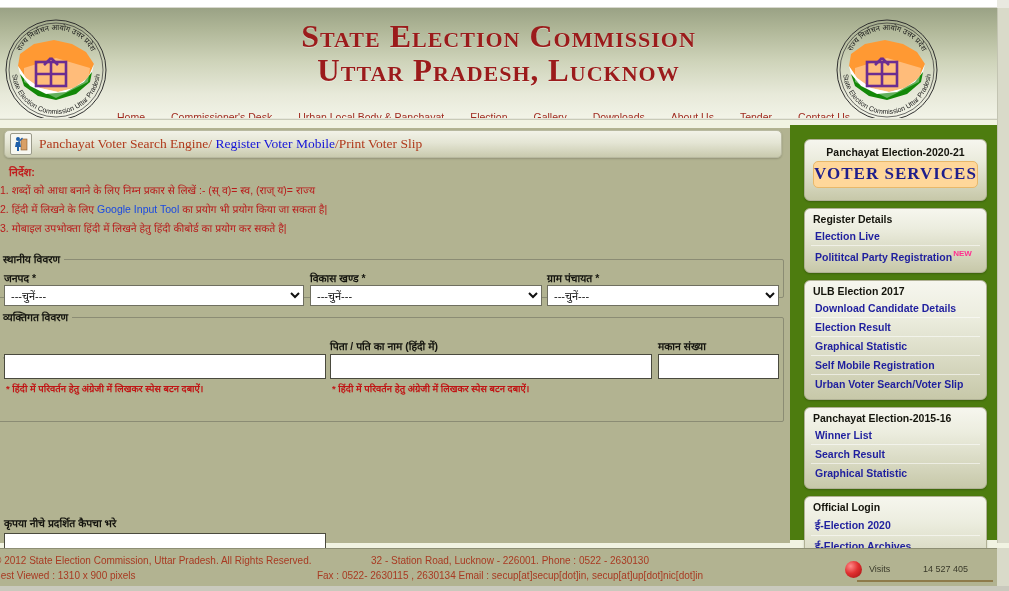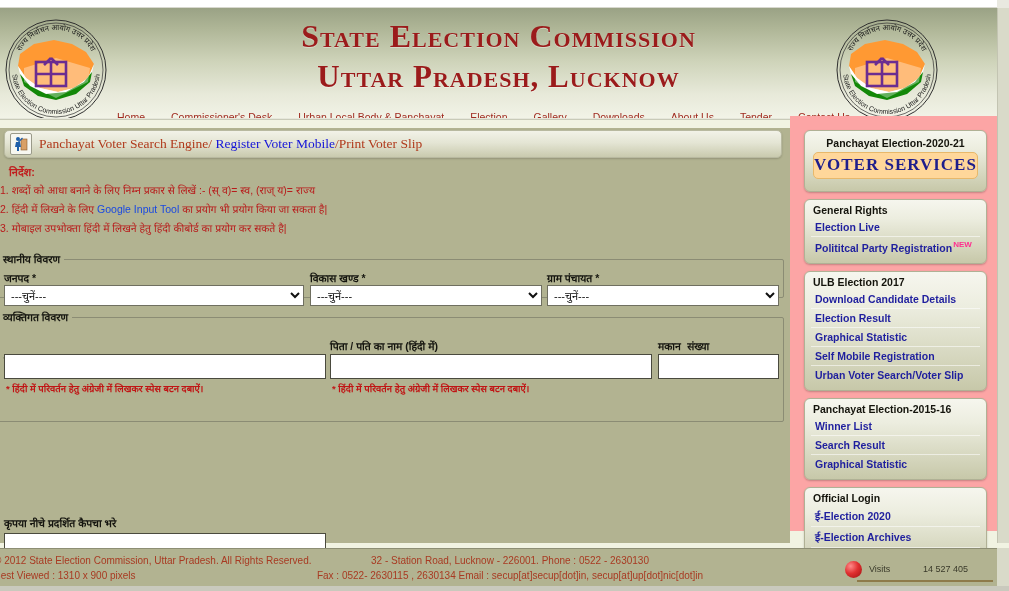--- a/index.html
+++ b/index.html
@@ -44,21 +44,21 @@
     text-align:center;
     color:#9b1b1b;
     font-family:"Liberation Serif", serif;
     font-weight:bold;
     font-variant: small-caps;
     font-size:32px;
     letter-spacing:1px;
     line-height:1.02;
     text-shadow:0 1px 0 rgba(255,255,255,0.35);
   }
-  .site-title .line2 { display:block; font-size:31px; margin-top:8px; }
+  .site-title .line2 { display:block; font-size:31px; margin-top:2px; }
 
   
   .emblem {
     position:absolute; top:8px;
     width:108px; height:108px;
     border-radius:50%;
   }
   .emblem.left { left:2px; }
   .emblem.right { left:833px; }
   .emblem svg { display:block; }
@@ -211,22 +211,22 @@
     background: linear-gradient(to bottom, #3f7fc1 0%, #b9d7ef 22%, #ffffff 50%, #cfe3f4 62%, #7fb1dd 100%);
     font-size:15px; color:#111;
     font-family:"Liberation Sans", sans-serif;
     cursor:pointer;
     box-shadow:0 2px 3px rgba(0,0,0,0.25);
     padding:0;
   }
 
   
   .sidebar {
-    position:absolute; left:790px; top:116px; width:207px; height:415px;
-    background:#fca5a5;
+    position:absolute; left:790px; top:125px; width:207px; height:415px;
+    background:#4d7c0f;
     padding:14px 10px 0 14px;
   }
   .sb-right-edge {
     position:absolute; left:997px; top:118px; width:12px; height:425px;
     background:#d9dac9;
     border-left:1px solid #c3c4b2;
   }
   .panel {
     background: linear-gradient(to bottom, #f6f6ee 0%, #eceddf 30%, #c7c8a9 100%);
     border:1px solid #b0b195;
@@ -444,21 +444,21 @@
     </fieldset>
 
     <div class="field-label" style="left:4px; top:225px;">मतदाता का नाम (हिंदी में)</div>
     <input class="txt" style="left: 4px; top: 226px; width: 322px;" value="">
     <div class="hint" style="left:6px; top:254px;">* हिंदी में परिवर्तन हेतु अंग्रेजी में लिखकर स्पेस बटन दबाऐं।</div>
 
     <div class="field-label" style="left:330px; top:211px;">पिता / पति का नाम (हिंदी में)</div>
     <input class="txt" style="left: 330px; top: 226px; width: 322px;" value="">
     <div class="hint" style="left:332px; top:254px;">* हिंदी में परिवर्तन हेतु अंग्रेजी में लिखकर स्पेस बटन दबाऐं।</div>
 
-    <div class="field-label" style="left:658px; top:211px;font-family:Liberation Mono, monospace;">मकान संख्या</div>
+    <div class="field-label" style="left:658px; top:211px;">मकान संख्या</div>
     <input class="txt" style="left: 658px; top: 226px; width: 121px;" value="">
 
     <div class="captcha-label">कृपया नीचे प्रदर्शित कैपचा भरे</div>
     <input class="txt" id="captcha-input" value="" style="">
     <div class="captcha-img">
       <span class="ctext">Q5YKM</span>
       <span class="noise" style="left:6px;  top:6px;  width:2px; height:2px;"></span>
 
       <span class="noise" style="left:40px; top:12px; width:2px; height:2px;"></span>
 
@@ -484,21 +484,21 @@
   </div>
 
   <div class="sidebar">
 
     <div class="panel vs-panel">
       <div class="vs-head">Panchayat Election-2020-21</div>
       <div class="voter-services">VOTER SERVICES</div>
     </div>
 
     <div class="panel">
-      <div class="panel-head">General Rights</div>
+      <div class="panel-head">Register Details</div>
       <a class="sb-link" href="#"><span>Election Live</span></a>
       <a class="sb-link" href="#"><span>Polititcal Party Registration</span><span class="new-badge">NEW</span></a>
     </div>
 
     <div class="panel">
       <div class="panel-head">ULB Election 2017</div>
       <a class="sb-link" href="#">Download Candidate Details</a>
       <a class="sb-link" href="#">Election Result</a>
       <a class="sb-link" href="#">Graphical Statistic</a>
       <a class="sb-link" href="#">Self Mobile Registration</a>

